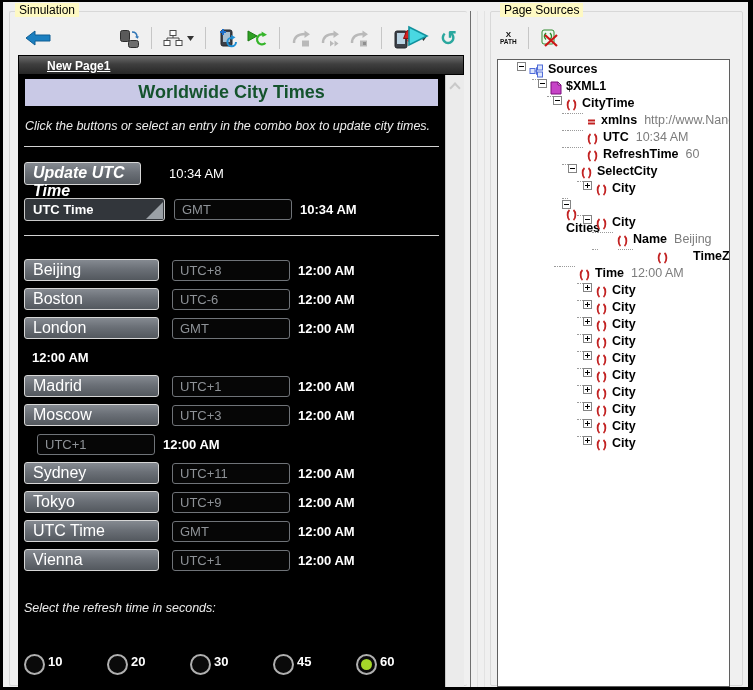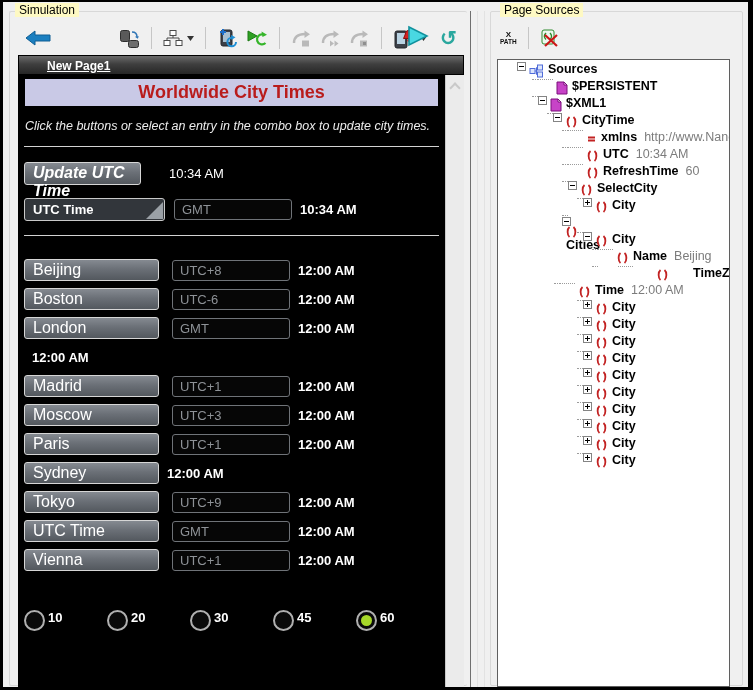--- a/index.html
+++ b/index.html
@@ -31,21 +31,21 @@
   .undo-glyph{font-size:20px;font-weight:bold;color:#2aa79e;line-height:20px;}
 
   
   .phone{position:absolute;left:15px;top:53px;width:446px;height:632px;background:#000;z-index:4;}
   .phone-titlebar{height:20px;line-height:20px;background:linear-gradient(180deg,#6b6b6b 0%,#3f3f3f 45%,#262626 100%);color:#fff;font-weight:bold;font-size:12px;padding-left:28px;border:1px solid #000;box-sizing:border-box;text-decoration:underline;}
   .phone-body{position:absolute;left:0;top:20px;right:0;bottom:0;display:flex;}
   .phone-content{flex:1;background:#000;padding:0 6px;color:#fff;overflow:hidden;}
   .phone-scrollbar{width:18px;background:#ebebeb;border-left:1px solid #c9c9c9;position:relative;}
   .chev{position:absolute;left:5px;top:9px;width:6px;height:6px;border-left:2px solid #c9c9c9;border-top:2px solid #c9c9c9;transform:rotate(45deg);}
 
-  .banner{margin:4px 1px 0;background:#c9c9e6;color:#b91c1c;font-weight:bold;font-size:18px;text-align:center;padding:3px 0;}
+  .banner{margin:4px 1px 0;background:#c9c9e6;color:#14532d;font-weight:bold;font-size:18px;text-align:center;padding:3px 0;}
   .instruction{margin:13px 1px 0;font-style:italic;font-size:12.5px;color:#ececec;}
   .hr{margin-top:13px;border-top:1px solid #d2d2d2;height:0;}
   .row{display:flex;align-items:center;}
   .update-row{margin-top:15px;}
   .btn{background:linear-gradient(180deg,#858a91 0%,#6b7077 45%,#53585e 100%);border:1px solid #d6d6d6;border-radius:3px;color:#fff;font-size:16px;text-align:left;box-sizing:border-box;font-family:"Liberation Sans",sans-serif;}
   .update-btn{width:117px;height:23px;font-weight:bold;font-style:italic;padding-left:8px;}
   .utc-time{margin-left:28px;font-size:13px;color:#fff;}
   .combo-row{margin-top:13px;}
   .combo{position:relative;width:141px;height:23px;background:#32363b;border:1px solid #c9c9c9;border-radius:3px;box-sizing:border-box;color:#fff;font-weight:bold;font-size:13px;line-height:21px;padding-left:8px;overflow:hidden;}
   .combo::after{content:"";position:absolute;right:1px;bottom:1px;width:0;height:0;border-left:17px solid transparent;border-bottom:17px solid #9aa0a6;}
@@ -225,27 +225,27 @@
     <div class="time-text">12:00 AM</div>
   </div>
 
   <div class="city-row">
     <button class="btn city-btn">Moscow</button>
     <div class="zone-field">UTC+3</div>
     <div class="time-text">12:00 AM</div>
   </div>
 
   <div class="city-row">
-    <button class="btn city-btn">Paris</button>
     <div class="zone-field">UTC+1</div>
     <div class="time-text">12:00 AM</div>
   </div>
 
   <div class="city-row">
     <button class="btn city-btn">Sydney</button>
+    <div class="zone-field">UTC+11</div>
     <div class="time-text">12:00 AM</div>
   </div>
 
   <div class="city-row">
     <button class="btn city-btn">Tokyo</button>
     <div class="zone-field">UTC+9</div>
     <div class="time-text">12:00 AM</div>
   </div>
 
   <div class="city-row">
@@ -253,20 +253,21 @@
     <div class="zone-field">GMT</div>
     <div class="time-text">12:00 AM</div>
   </div>
 
   <div class="city-row">
     <button class="btn city-btn">Vienna</button>
     <div class="zone-field">UTC+1</div>
     <div class="time-text">12:00 AM</div>
   </div>
 </div>
+        <div class="refresh-prompt">Select the refresh time in seconds:</div>
         <div class="radio-row" id="radio-row">
   <div class="radio-item">
     <span class="radio-circle"></span>
     <span class="radio-label">10</span>
   </div>
 
   <div class="radio-item">
     <span class="radio-circle"></span>
     <span class="radio-label">20</span>
   </div>
@@ -323,42 +324,30 @@
               <rect x="1" y="4.5" width="5" height="5" fill="#dde6fb" stroke="#4f6bd8"></rect>
               <rect x="8.5" y="1" width="5" height="5" fill="#dde6fb" stroke="#4f6bd8"></rect>
               <rect x="8.5" y="8" width="5" height="5" fill="#dde6fb" stroke="#4f6bd8"></rect>
               <path d="M6 7 h1.5 M7.5 3.5 v7 M7.5 3.5 h1 M7.5 10.5 h1" stroke="#4f6bd8" fill="none"></path>
             </svg>
           </span>
           <span class="tlabel">Sources</span>
     <span class="tvalue"></span>
   </div>
 
+
   <div class="tree-row" style="padding-left: 22px;">
     <span class="dots pre"></span>
-          <span class="dots slot"></span>
+          <span class="exp"></span>
           <span class="ticon">
             <svg width="12" height="14" viewBox="0 0 12 14">
               <path d="M1 1 h7 l3 3 v9 h-10 z" fill="#c743c7" stroke="#7c0e7c"></path>
               <path d="M8 1 l0 3 l3 0 z" fill="#fff" stroke="#7c0e7c"></path>
             </svg>
           </span>
-          <span class="tlabel">$PERSISTENT</span>
-    <span class="tvalue"></span>
-  </div>
-
-  <div class="tree-row" style="padding-left: 22px;">
-    <span class="dots pre"></span>
-          <span class="exp"></span>
-          <span class="ticon">
-            <svg width="12" height="14" viewBox="0 0 12 14">
-              <path d="M1 1 h7 l3 3 v9 h-10 z" fill="#c743c7" stroke="#7c0e7c"></path>
-              <path d="M8 1 l0 3 l3 0 z" fill="#fff" stroke="#7c0e7c"></path>
-            </svg>
-          </span>
           <span class="tlabel">$XML1</span>
     <span class="tvalue"></span>
   </div>
 
   <div class="tree-row" style="padding-left: 37px;">
     <span class="dots pre"></span>
           <span class="exp"></span>
           <span class="ticon">
             <svg width="13" height="12" viewBox="0 0 13 12">
               <path d="M4.5 1 C2 3 2 9 4.5 11" fill="none" stroke="#c22222" stroke-width="1.8"></path>

